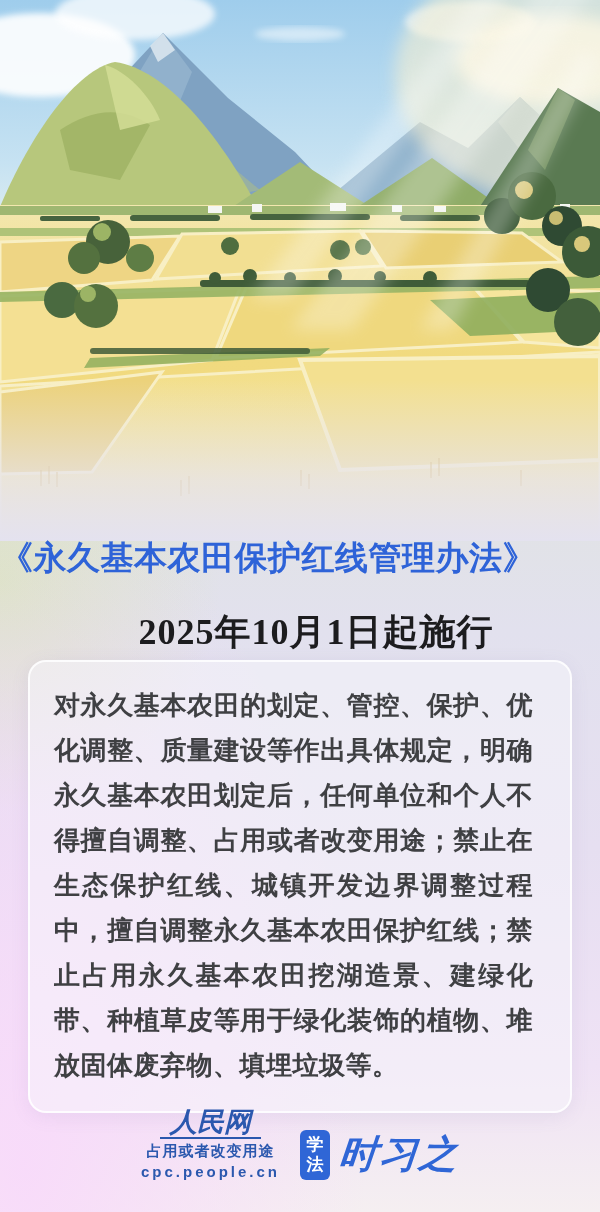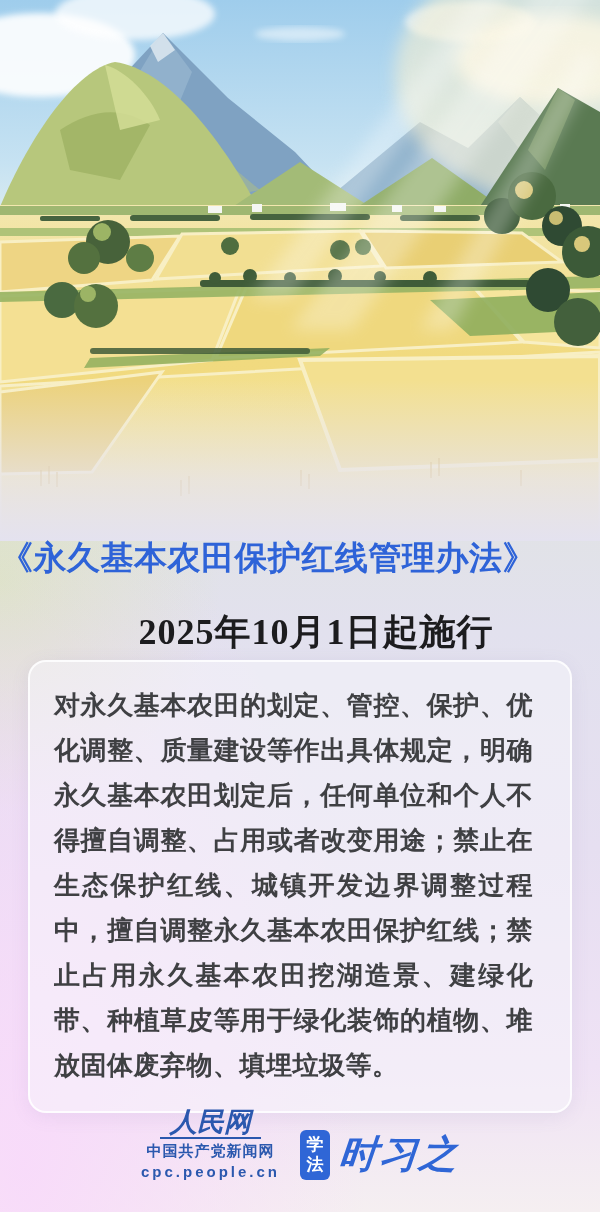--- a/index.html
+++ b/index.html
@@ -211,21 +211,21 @@
   <div class="title">《永久基本农田保护红线管理办法》</div>
   <div class="date">2025年10月1日起施行</div>
 
   <div class="card">
     <p class="body-text">对永久基本农田的划定、管控、保护、优化调整、质量建设等作出具体规定，明确永久基本农田划定后，任何单位和个人不得擅自调整、占用或者改变用途；禁止在生态保护红线、城镇开发边界调整过程中，擅自调整永久基本农田保护红线；禁止占用永久基本农田挖湖造景、建绿化带、种植草皮等用于绿化装饰的植物、堆放固体废弃物、填埋垃圾等。</p>
   </div>
 
   <div class="footer">
     <div class="pd-logo">
       <div class="pd-script">人民网</div>
-      <div class="pd-sub">中国共产党新闻网</div>
+      <div class="pd-sub">占用或者改变用途</div>
       <div class="pd-url">cpc.people.cn</div>
     </div>
     <div class="xuefa">
       <div class="xf-badge">
         <span>学</span>
         <span>法</span>
       </div>
       <div class="xf-word">时习之</div>
     </div>
   </div>

